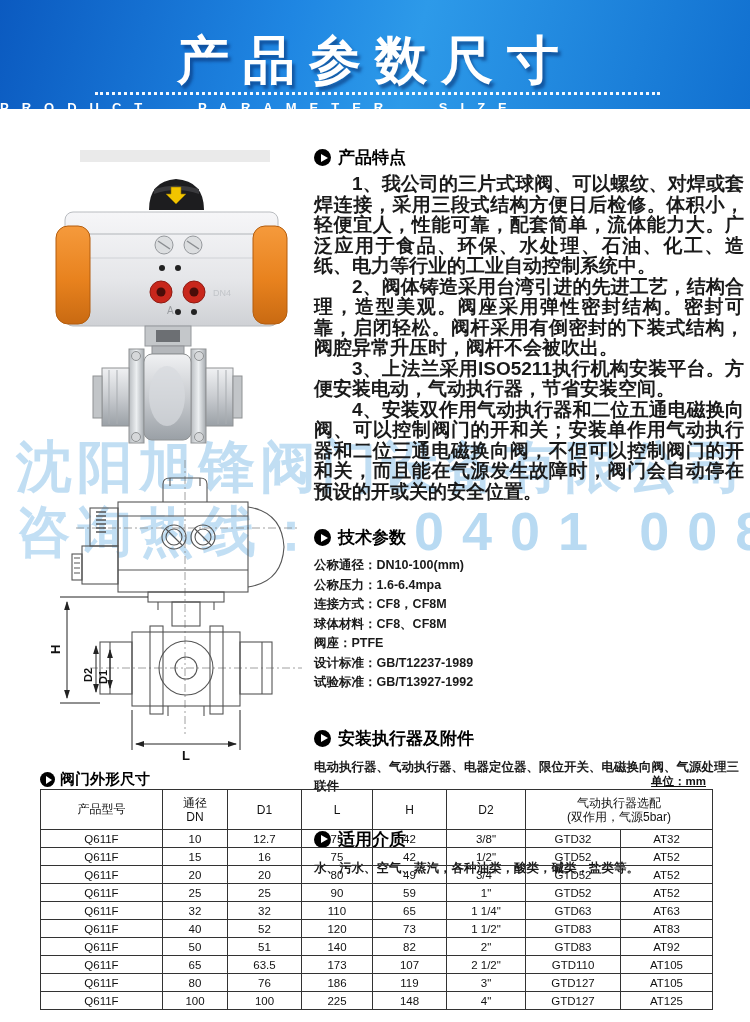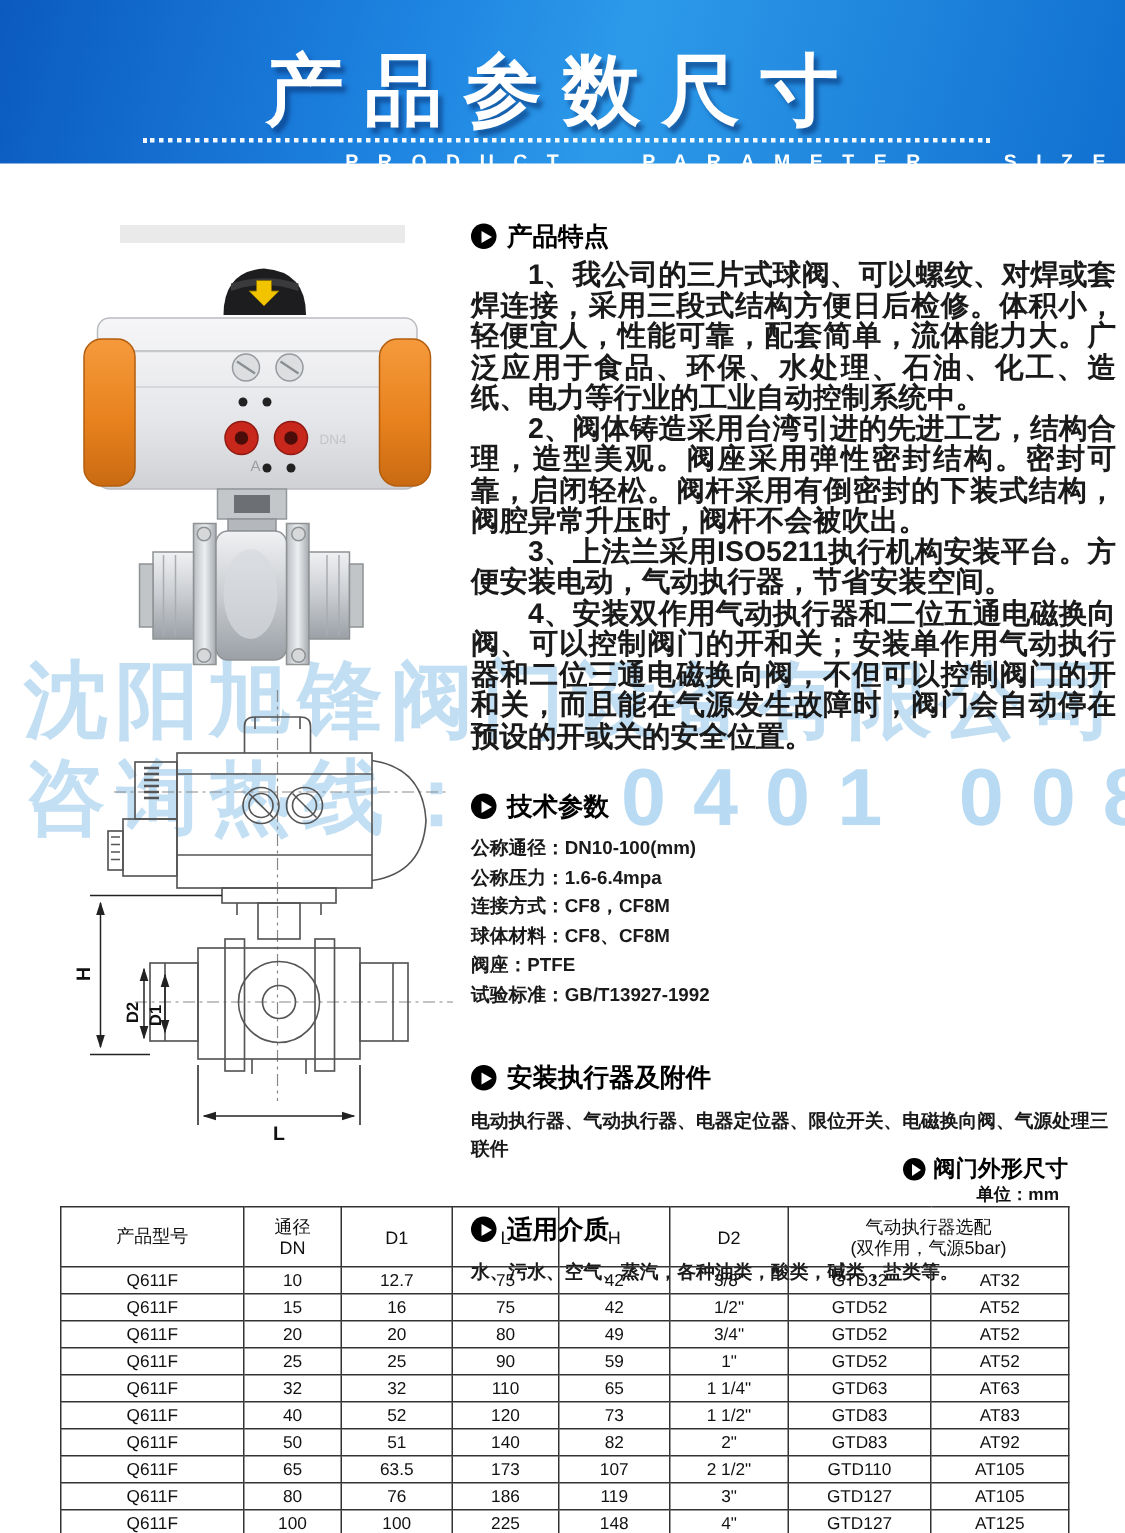--- a/index.html
+++ b/index.html
@@ -18,21 +18,21 @@
     text-align:center; color:#fff; font-size:52px; font-weight:bold;
     letter-spacing:14px; text-shadow:3px 4px 3px rgba(8,45,110,.55);
     white-space:nowrap;
   }
   .header-dotline {
     position:absolute; left:95px; top:92px; width:565px; height:0;
     border-top:3px dotted rgba(255,255,255,.95);
   }
   .header-subtitle {
     position:absolute; left:0; top:100px; width:100%;
-    text-align:right; color:#fff; font-size:13px; font-weight:bold;
+    text-align:left; color:#fff; font-size:13px; font-weight:bold;
     letter-spacing:13px; word-spacing:26px; white-space:nowrap;
   }
 
   
   .wm { position:absolute; z-index:0; white-space:nowrap; font-weight:bold; pointer-events:none; }
   .wm-1 { left:16px; top:430px; font-size:56px; letter-spacing:5px; color:#7fbce8; opacity:.48; }
   .wm-2 { left:16px; top:496px; font-size:54px; letter-spacing:8px; color:#6fb4e6; opacity:.42; }
   .wm-2 .wm-num { margin-left:88px; letter-spacing:18px; color:#57a8e2; }
 
   
@@ -50,25 +50,25 @@
   .features-body { margin-top:5px; }
   .tech-sec { margin-top:24px; }
   .tech-list { margin-top:7px; }
   .tech-item { font-size:12.5px; line-height:19.5px; font-weight:600; }
   .acc-sec { margin-top:34px; }
   .sec-line { margin-top:8px; font-size:12.5px; line-height:19px; font-weight:600; }
   .media-sec { margin-top:32px; }
 
   
   .dims { position:absolute; left:40px; top:770px; width:672px; z-index:1; }
-  .dims-headrow { display:flex; justify-content:space-between; align-items:flex-end;flex-direction:column; }
+  .dims-headrow { display:flex; justify-content:space-between; align-items:flex-end; }
   .dims-title { display:flex; align-items:center; font-size:15px; font-weight:bold; color:#000; }
   .dims-title .hicon { width:15px; height:15px; margin-right:5px; }
   .dims-title .hicon::after { border-left:6px solid #fff; border-top:4px solid transparent; border-bottom:4px solid transparent; }
-  .unit { font-size:11.5px; font-weight:600; color:#111; padding-right:6px; }
+  .unit { font-size:11.5px; font-weight:600; color:#111; padding-right:6px;text-decoration:underline; }
   table.dim-table { width:672px; border-collapse:collapse; table-layout:fixed; margin-top:0; }
   .dim-table th, .dim-table td {
     border:1px solid #333; text-align:center; vertical-align:middle;
     font-size:11.5px; color:#111; padding:0; height:18px; font-weight:normal;
     overflow:hidden; white-space:nowrap;
   }
   .dim-table thead th { height:40px; font-size:12px; }
   .hdr-stack span { display:block; line-height:14px; }
 </style>
 </head>
@@ -263,20 +263,21 @@
       <div class="sec-head">
         <span class="hicon"></span>
         <span>技术参数</span>
       </div>
       <div class="tech-list">
           <div class="tech-item">公称通径：DN10-100(mm)</div>
           <div class="tech-item">公称压力：1.6-6.4mpa</div>
           <div class="tech-item">连接方式：CF8，CF8M</div>
           <div class="tech-item">球体材料：CF8、CF8M</div>
           <div class="tech-item">阀座：PTFE</div>
+          <div class="tech-item">设计标准：GB/T12237-1989</div>
           <div class="tech-item">试验标准：GB/T13927-1992</div>
         </div>
     </div>
 
     <div class="acc-sec">
       <div class="sec-head">
         <span class="hicon"></span>
         <span>安装执行器及附件</span>
       </div>
       <div class="sec-line">电动执行器、气动执行器、电器定位器、限位开关、电磁换向阀、气源处理三联件</div>

